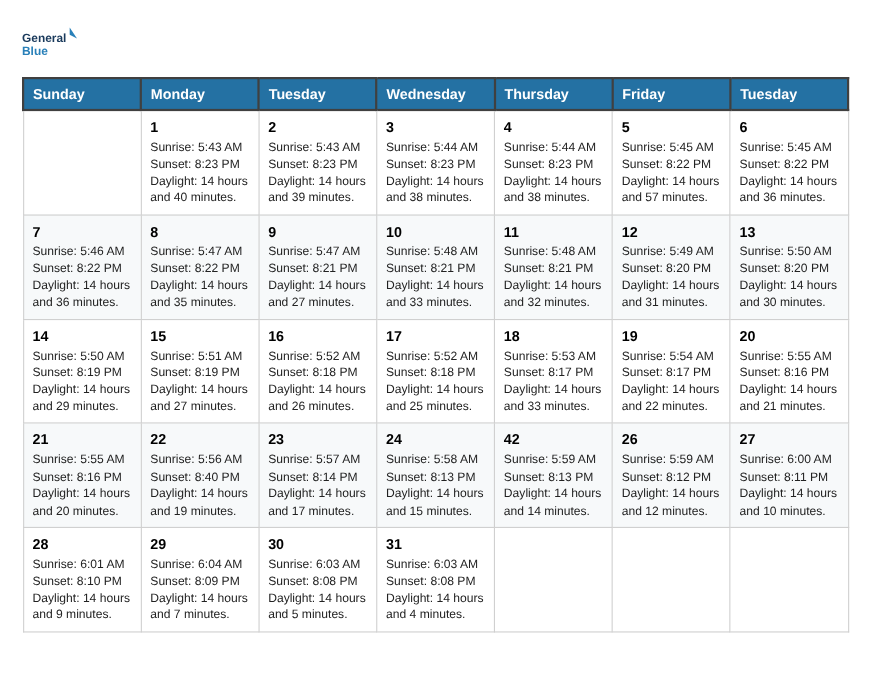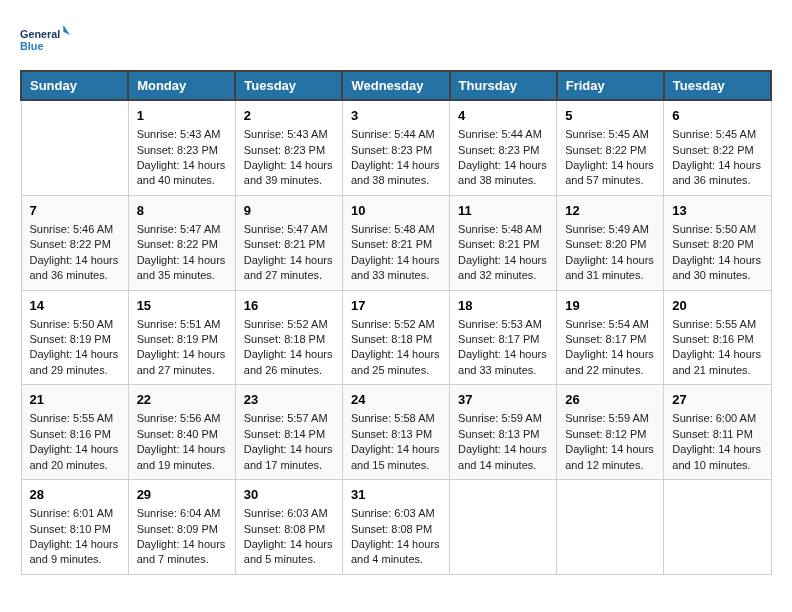--- a/index.html
+++ b/index.html
@@ -270,21 +270,21 @@
           <div class="cell-text">and 17 minutes.</div>
         </td>
         <td>
           <span class="day-num">24</span>
           <div class="cell-text">Sunrise: 5:58 AM</div>
           <div class="cell-text">Sunset: 8:13 PM</div>
           <div class="cell-text">Daylight: 14 hours</div>
           <div class="cell-text">and 15 minutes.</div>
         </td>
         <td>
-          <span class="day-num">37</span>
+          <span class="day-num">42</span>
           <div class="cell-text">Sunrise: 5:59 AM</div>
           <div class="cell-text">Sunset: 8:13 PM</div>
           <div class="cell-text">Daylight: 14 hours</div>
           <div class="cell-text">and 14 minutes.</div>
         </td>
         <td>
           <span class="day-num">26</span>
           <div class="cell-text">Sunrise: 5:59 AM</div>
           <div class="cell-text">Sunset: 8:12 PM</div>
           <div class="cell-text">Daylight: 14 hours</div>

